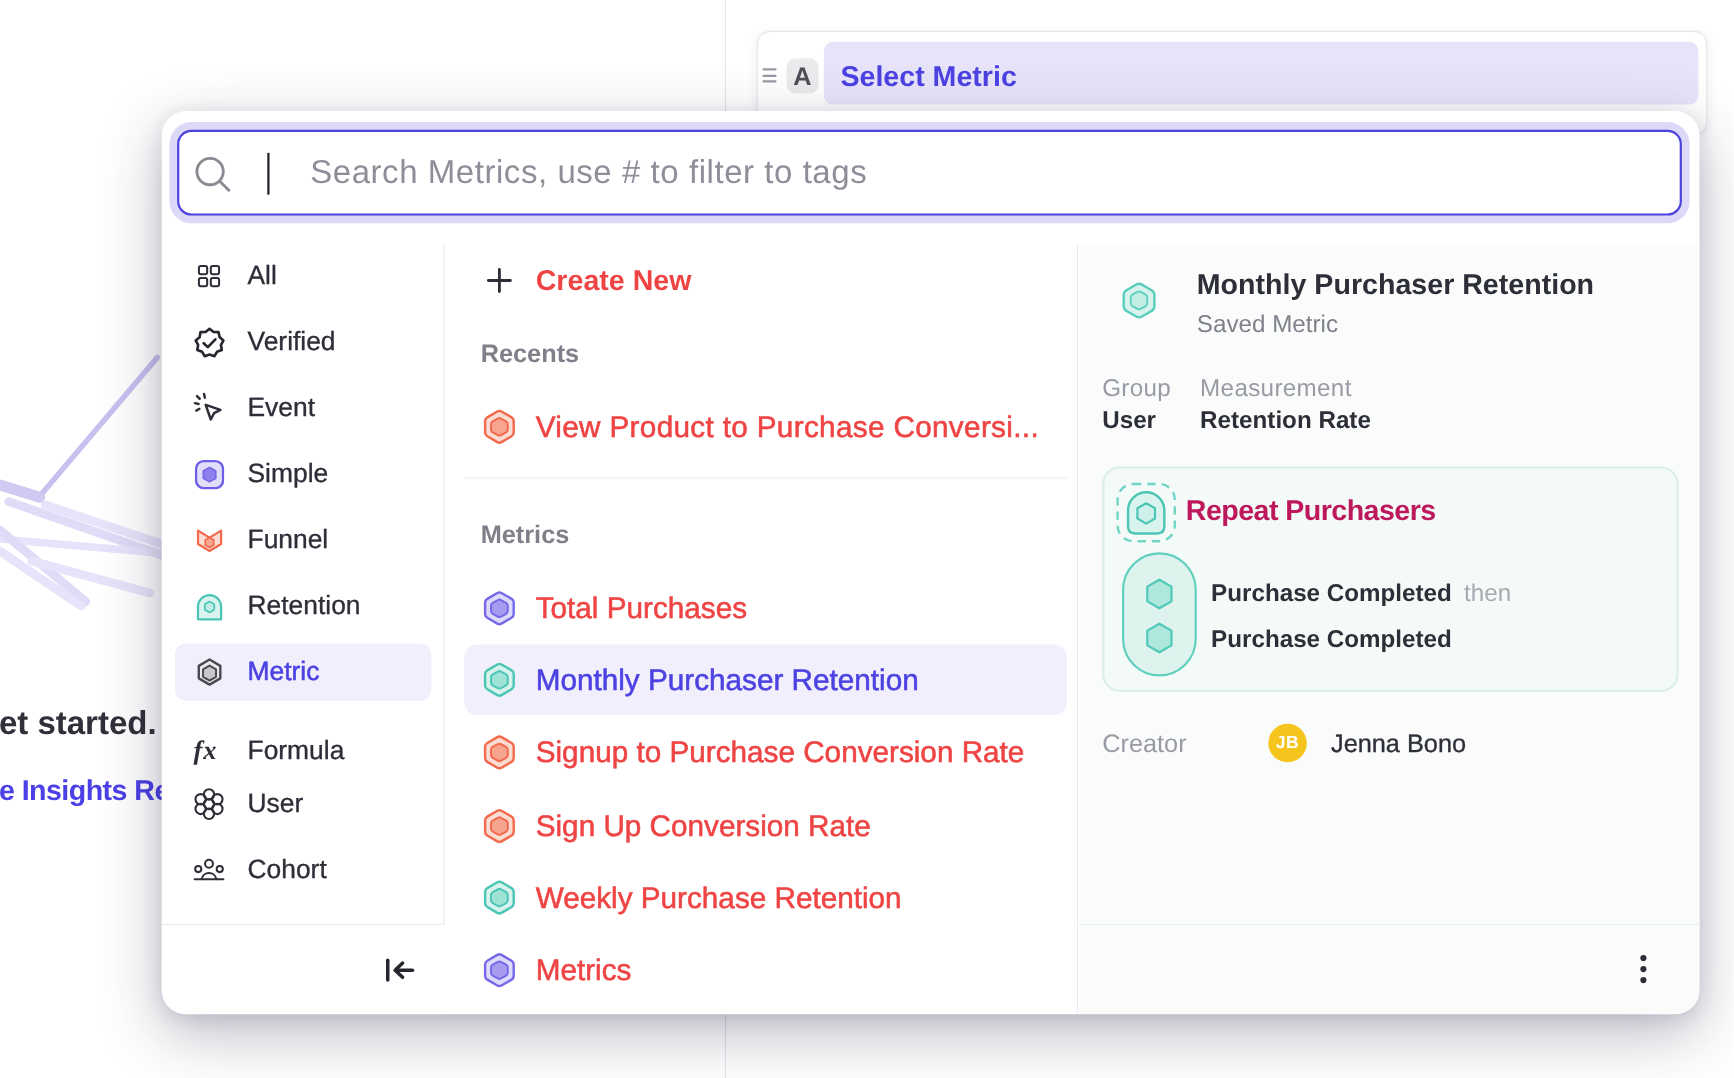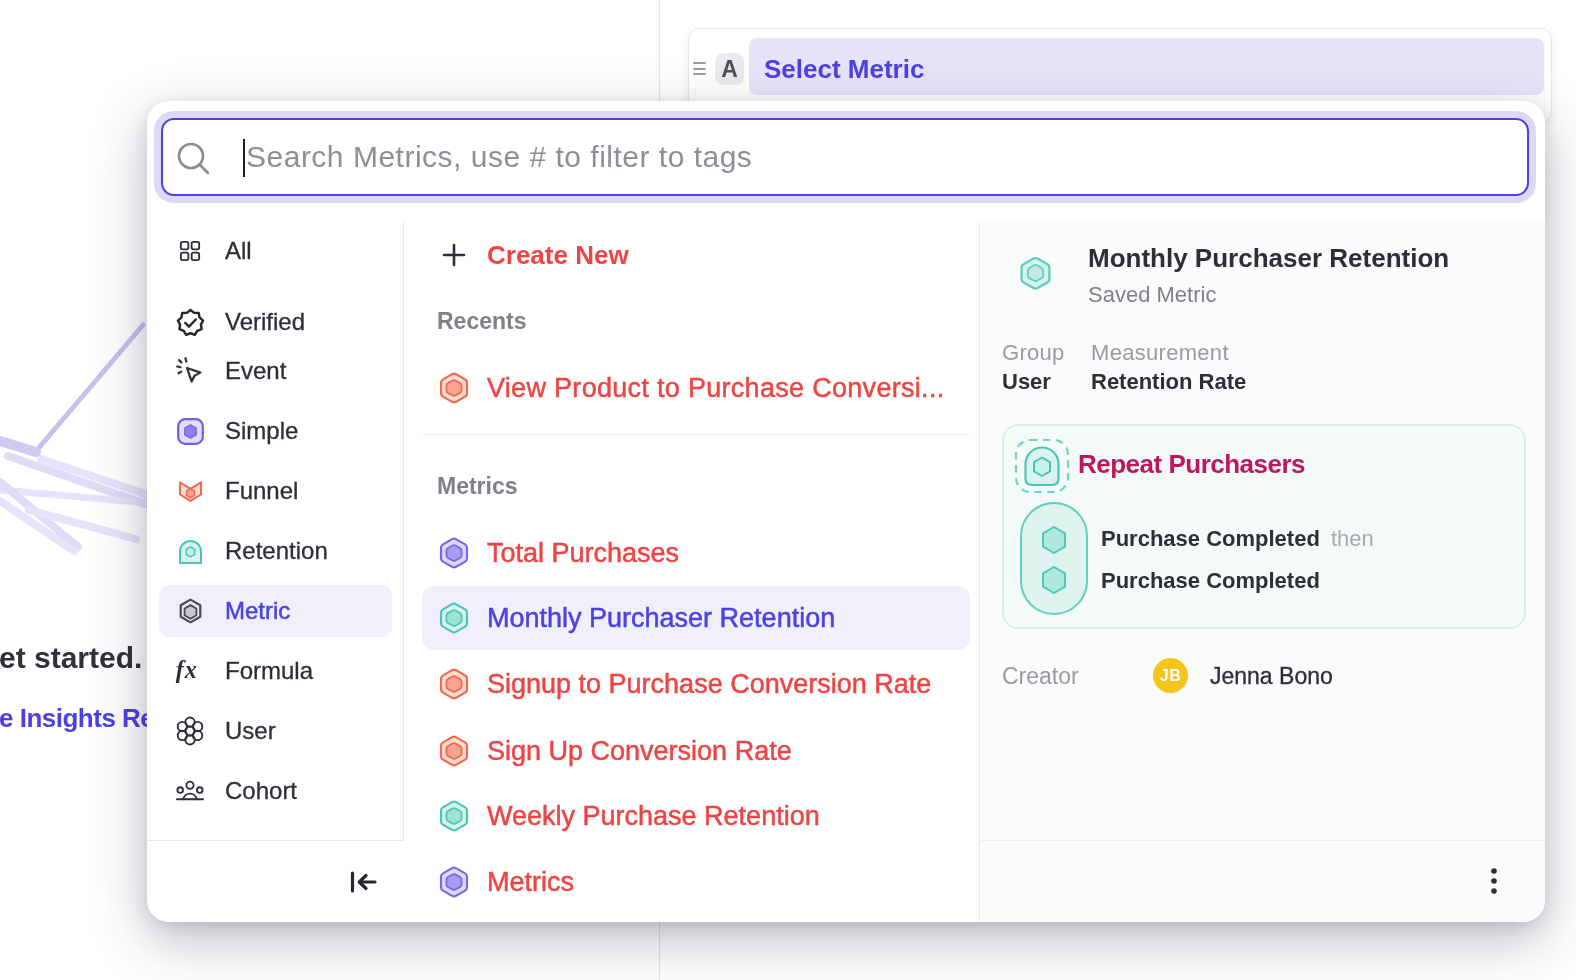--- a/index.html
+++ b/index.html
@@ -27,21 +27,21 @@
   
   .modal { position:absolute; left:147px; top:101px; width:1398px; height:821px;
     background:#fff; border-radius:22px;
     box-shadow:0 18px 55px rgba(35,35,70,0.30), 0 4px 16px rgba(35,35,70,0.12);
     overflow:hidden; }
 
   .search { position:absolute; left:14px; top:17px; width:1368px; height:78px;
     background:#fff; border:2px solid #4C42E0; border-radius:13px;
     box-shadow:0 0 0 7px #DCD8F7; }
   .caret { position:absolute; left:80px; top:19px; width:2px; height:38px; background:#1d1d26; }
-  .placeholder { position:absolute; left:83px; top:0; line-height:74px; font-size:30px; letter-spacing:0.5px; color:#8E8E99; }
+  .placeholder { position:absolute; left:83px; top:0; line-height:74px; font-size:30px; letter-spacing:0.5px; color:#8E8E99;padding-left:36px; }
 
   
   .sidebar { position:absolute; left:0; top:121px; width:257px; height:618px; border-right:1px solid #E9E9EE; }
   .srow { position:absolute; left:12px; width:233px; height:52px; border-radius:10px; }
   .srow .sicon { position:absolute; left:16px; top:50%; transform:translateY(-50%); width:30px; height:30px; display:flex; align-items:center; justify-content:center; }
   .srow .stxt { position:absolute; left:66px; top:0; line-height:52px; font-size:24px; color:#2E2E38; -webkit-text-stroke:0.3px; }
   .srow.active { background:#F1EFFC; }
   .srow.active .stxt { color:#4C42E2; font-weight:400; -webkit-text-stroke:0.5px; }
   .sfoot { position:absolute; left:0; top:739px; width:257px; height:82px; border-top:1px solid #E9E9EE; background:#fff; }
 
@@ -126,21 +126,21 @@
             <g fill="none" stroke="#2E2E38" stroke-width="2">
               <rect x="2" y="2" width="8.2" height="8.2" rx="2"></rect>
               <rect x="13.8" y="2" width="8.2" height="8.2" rx="2"></rect>
               <rect x="2" y="13.8" width="8.2" height="8.2" rx="2"></rect>
               <rect x="13.8" y="13.8" width="8.2" height="8.2" rx="2"></rect>
             </g>
           </svg>
         </span>
         <span class="stxt">All</span>
       </div>
-      <div class="srow" style="top:74px;">
+      <div class="srow" style="top:63px;">
         <span class="sicon">
           <svg width="29" height="29" viewBox="0 0 24 24">
             <g fill="none" stroke="#26262E" stroke-width="2" stroke-linejoin="round">
               <path d="M12.0,1.6 L15.0,4.0 L18.8,4.1 L19.5,7.8 L22.4,10.4 L20.6,13.7 L21.2,17.5 L17.6,18.9 L15.6,22.2 L12.0,20.9 L8.4,22.2 L6.4,18.9 L2.8,17.5 L3.4,13.7 L1.6,10.4 L4.5,7.9 L5.2,4.1 L9.0,4.0 Z"></path>
               <path d="M7.6,12.4 L10.7,15.4 L16.4,9.5" stroke-linecap="round"></path>
             </g>
           </svg>
         </span>
         <span class="stxt">Verified</span>
       </div>
@@ -187,21 +187,21 @@
       </div>
       <div class="srow active" style="top:363px;">
         <span class="sicon">
           <svg width="25" height="27" viewBox="0 0 25 27">
             <path d="M12.5,1.6 L22.3,7.3 L22.3,18.7 L12.5,24.4 L2.7,18.7 L2.7,7.3 Z" fill="#E9E9EC" stroke="#4A4A52" stroke-width="2.2" stroke-linejoin="round"></path>
             <path d="M12.5,7.1 L18.4,10.5 L18.4,17.3 L12.5,20.7 L6.6,17.3 L6.6,10.5 Z" fill="#C7C7CD" stroke="#4A4A52" stroke-width="1.8" stroke-linejoin="round"></path>
           </svg>
         </span>
         <span class="stxt">Metric</span>
       </div>
-      <div class="srow" style="top:423px;">
+      <div class="srow" style="top:435px;">
         <span class="sicon">
           <svg width="36" height="36" viewBox="0 0 36 36">
             <text x="1" y="26" font-family="Liberation Serif" font-style="italic" font-weight="700" font-size="29" letter-spacing="1" fill="#2E2E38">fx</text>
           </svg>
         </span>
         <span class="stxt">Formula</span>
       </div>
       <div class="srow" style="top:483px;">
         <span class="sicon">
           <svg width="30" height="30" viewBox="0 0 30 30">

